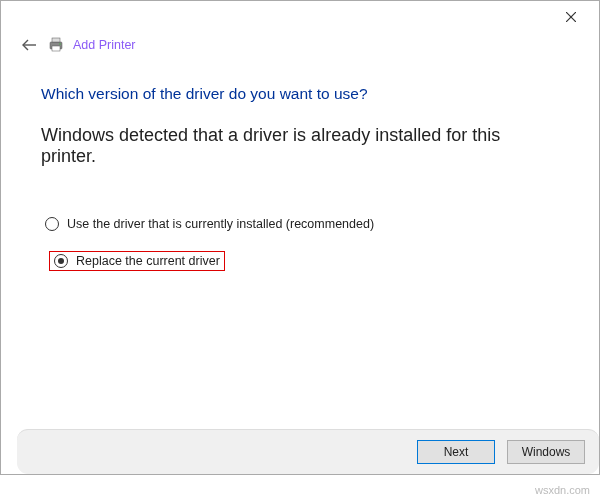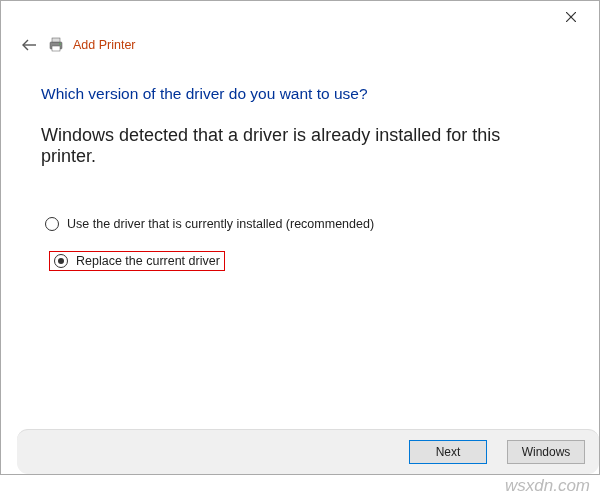--- a/index.html
+++ b/index.html
@@ -52,21 +52,21 @@
     }
     .printer-icon {
       width: 18px;
       height: 18px;
       display: flex;
       align-items: center;
       justify-content: center;
     }
     .header-title {
       font-size: 12.5px;
-      color: #c2410c;
+      color: #8b5cf6;
     }
     .content {
       padding: 30px 40px 0 40px;
     }
     .heading {
       color: #003399;
       font-size: 15.5px;
       font-weight: 400;
       margin-bottom: 22px;
     }
@@ -108,21 +108,21 @@
     .footer {
       position: absolute;
       bottom: 0;
       left: 16px;
       right: 0;
       background: #f0f0f0;
       border-top: 1px solid #ddd;
       padding: 10px 14px;
       display: flex;
       justify-content: flex-end;
-      gap: 20px;
+      gap: 12px;
       border-radius: 11px;
     }
     .btn {
       min-width: 78px;
       height: 24px;
       background: #e1e1e1;
       border: 1px solid #adadad;
       font-size: 12px;
       color: #222;
       display: flex;
@@ -130,24 +130,23 @@
       justify-content: center;
       cursor: pointer;
     }
     .btn.default {
       border: 1.5px solid #0078d7;
     }
     .watermark {
       position: absolute;
       bottom: 6px;
       right: 10px;
-      font-size: 17px;
+      font-size: 11px;
       color: #bbb;
       font-family: Arial, sans-serif;
-      font-style: italic;
     }
   </style>
 </head>
 <body>
 
 <div class="window">
 
   <div class="titlebar">
     <div class="close-btn">
       <svg width="10" height="10" viewBox="0 0 10 10">

